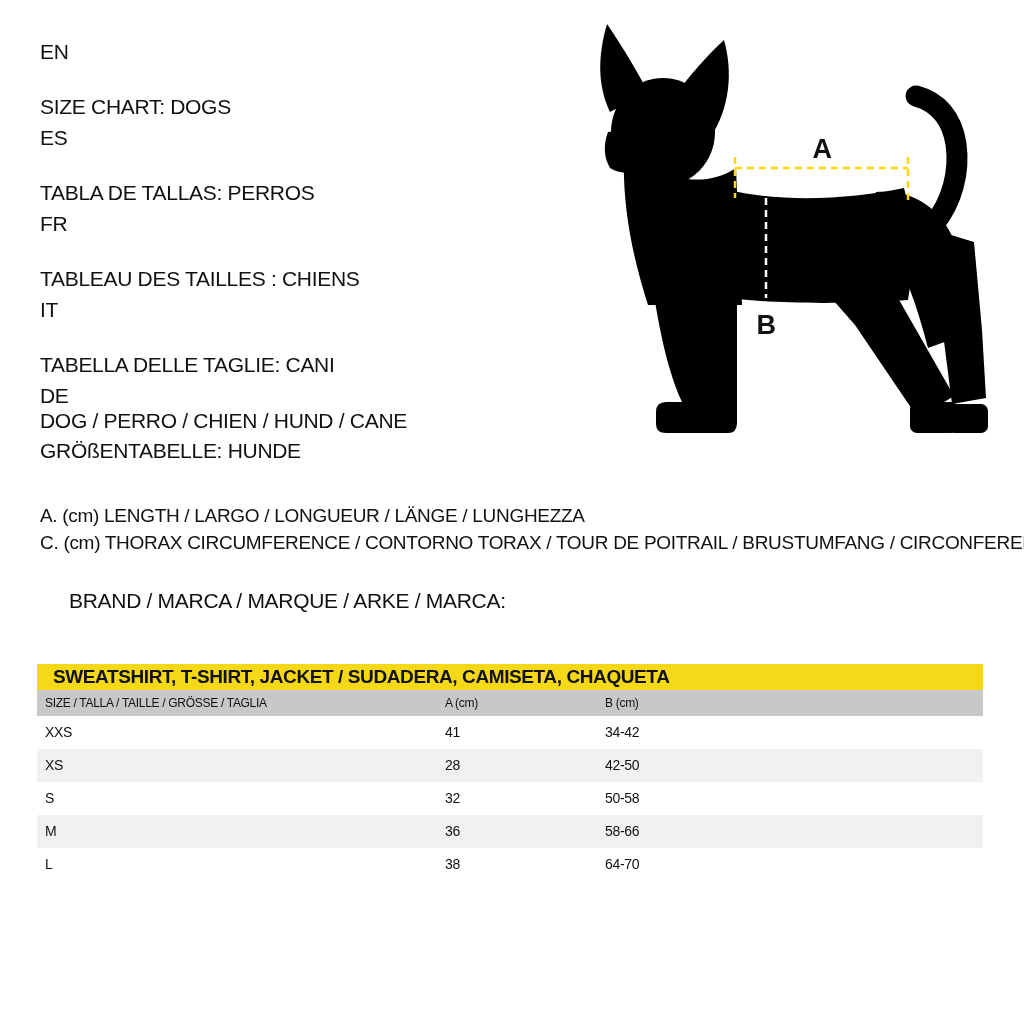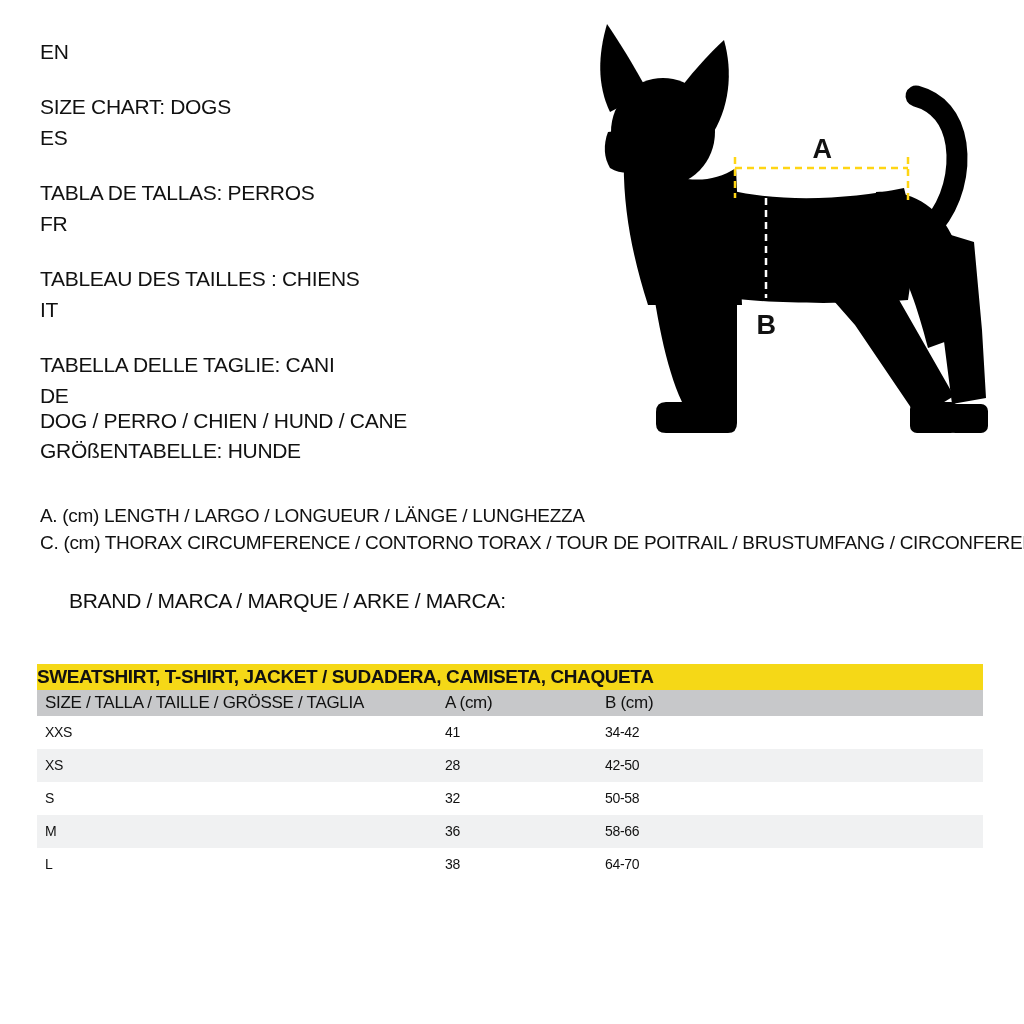--- a/index.html
+++ b/index.html
@@ -29,38 +29,38 @@
   .dog-figure{position:absolute;left:560px;top:0;width:460px;height:440px;}
   .dog-figure svg{display:block;width:100%;height:100%;}
   
   .dog-label{position:absolute;left:40px;top:408px;font-size:21px;line-height:25px;}
   .legend{position:absolute;left:40px;top:502px;font-size:19px;line-height:27px;white-space:nowrap;}
   .brand-line{position:absolute;left:40px;top:588px;font-size:21px;line-height:25px;margin-left:29px;}
   
   .size-table{position:absolute;left:37px;top:664px;width:946px;}
   .tbl-banner{
     background:var(--accent-yellow);
-    padding:3px 8px 3px 0;
+    padding:3px 8px 3px 16px;
     font-weight:bold;
     font-size:19px;
     line-height:20px;
     letter-spacing:-0.4px;
     white-space:nowrap;
   }
   .tbl-grid-row{
     display:grid;
     grid-template-columns:408px 160px 160px 1fr;
     align-items:center;
     white-space:nowrap;
   }
   .tbl-colhead{
     background:var(--header-gray);
     height:26px;
     line-height:26px;
-    font-size:17px;
+    font-size:12px;
   }
   .tbl-row{height:33px;line-height:23px;font-size:14px;}
   .tbl-row.alt{background:var(--row-alt);}
   .cell-size{padding-left:8px;}
   .cell-a,.cell-b{text-align:left;}
 </style>
 </head>
 <body>
 
 <div class="lang-block">

